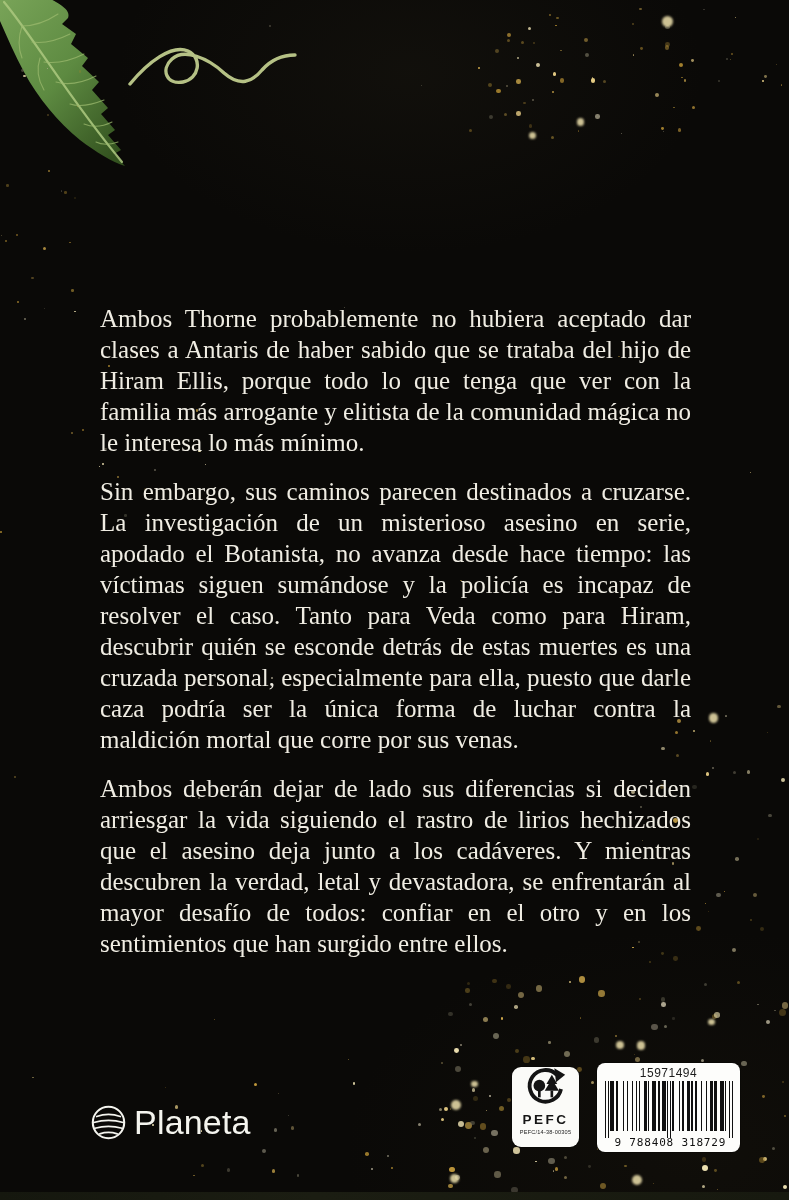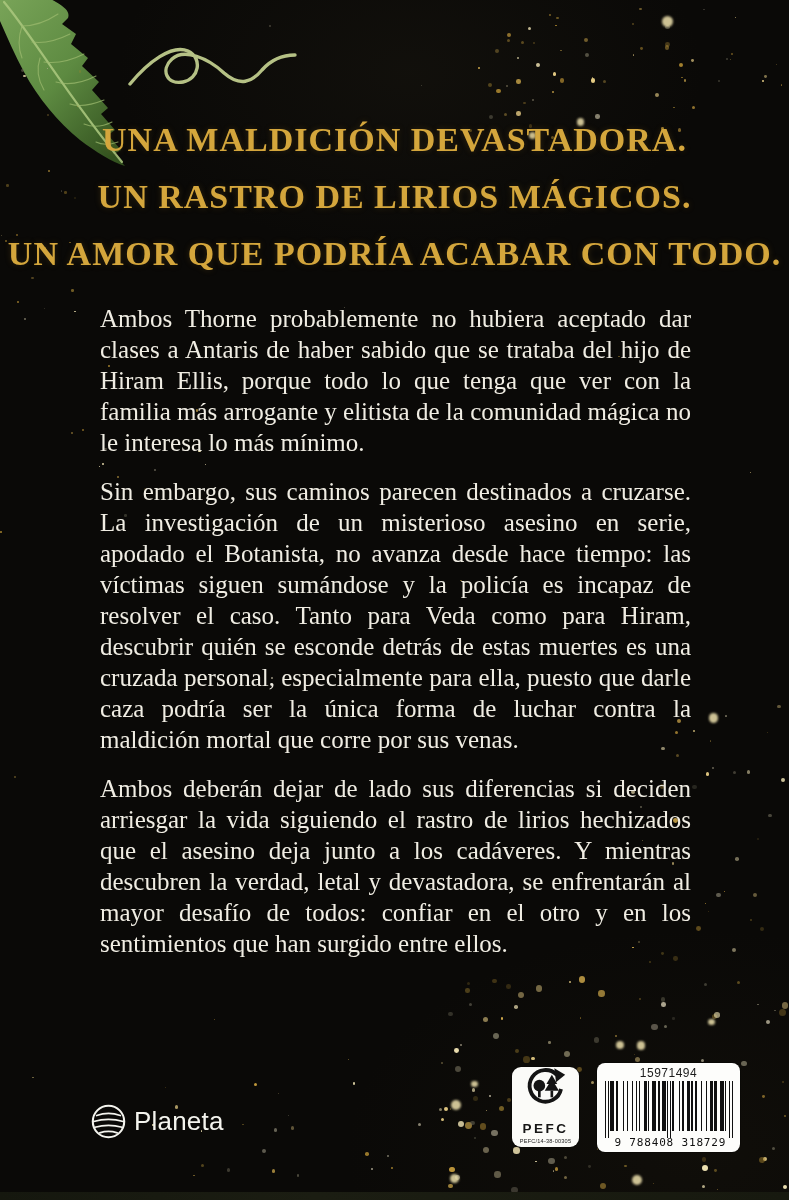--- a/index.html
+++ b/index.html
@@ -44,31 +44,31 @@
     font-size:25px;line-height:31px;
     text-align:justify;
   }
   
   .publisher{
     position:absolute;left:90px;top:1103px;z-index:4;
     display:flex;align-items:center;gap:7px;
   }
   .publisher-name{
     font-family:"Liberation Sans", sans-serif;
-    color:#f4f4ee;font-size:26px;letter-spacing:.2px;
+    color:#f4f4ee;font-size:34px;letter-spacing:.2px;
   }
   .pefc-box{
     position:absolute;left:512px;top:1067px;width:67px;height:80px;z-index:4;
     background:#fbfbf8;border-radius:9px;
     display:flex;flex-direction:column;align-items:center;
     box-shadow:0 0 0 1px rgba(0,0,0,.25);
   }
   .pefc-label{
     font-family:"Liberation Sans", sans-serif;font-weight:700;
-    font-size:13.5px;letter-spacing:2.5px;color:#161616;margin-top:10px;text-align:right;
+    font-size:13.5px;letter-spacing:2.5px;color:#161616;margin-top:1px;text-align:right;
   }
   .pefc-code{
     font-family:"Liberation Sans", sans-serif;
     font-size:5.6px;color:#222;margin-top:2px;letter-spacing:.2px;
   }
   .barcode-box{
     position:absolute;left:597px;top:1063px;width:143px;height:89px;z-index:4;
     background:#fdfdfb;border-radius:8px;
     display:flex;flex-direction:column;align-items:center;
     box-shadow:0 0 0 1px rgba(0,0,0,.25);
@@ -440,25 +440,20 @@
       <div class="dot" style="left:273.7px;top:859.0px;width:1.1px;height:1.1px;background:#6e6a58;opacity:0.80"></div>
       <div class="dot" style="left:14.4px;top:776.4px;width:1.9px;height:1.9px;background:#d6ae4e;opacity:0.41"></div>
       <div class="dot" style="left:460.1px;top:579.9px;width:1.6px;height:1.6px;background:#c39a3c;opacity:0.57"></div>
       <div class="dot" style="left:749.5px;top:471.5px;width:1.1px;height:1.1px;background:#e9cf86;opacity:0.69"></div>
       <div class="dot" style="left:0.3px;top:530.9px;width:1.8px;height:1.8px;background:#a8842f;opacity:0.96"></div>
       <div class="dot" style="left:405.0px;top:1193.0px;width:1.9px;height:1.9px;background:#a8842f;opacity:0.59"></div>
       <div class="dot" style="left:257.7px;top:882.2px;width:1.8px;height:1.8px;background:#c39a3c;opacity:0.39"></div>
       <div class="dot" style="left:420.8px;top:84.8px;width:1.0px;height:1.0px;background:#6e6a58;opacity:0.60"></div>
     </div>
 
-  <header class="tagline">
-    <div class="tagline-line">UNA MALDICIÓN DEVASTADORA.</div>
-    <div class="tagline-line">UN RASTRO DE LIRIOS MÁGICOS.</div>
-    <div class="tagline-line">UN AMOR QUE PODRÍA ACABAR CON TODO.</div>
-  </header>
 
   <main class="synopsis">
     <p>Ambos Thorne probablemente no hubiera aceptado dar clases a Antaris de haber sabido que se trataba del hijo de Hiram Ellis, porque todo lo que tenga que ver con la familia más arrogante y elitista de la comunidad mágica no le interesa lo más mínimo.</p>
     <p>Sin embargo, sus caminos parecen destinados a cruzarse. La investigación de un misterioso asesino en serie, apodado el Botanista, no avanza desde hace tiempo: las víctimas siguen sumándose y la policía es incapaz de resolver el caso. Tanto para Veda como para Hiram, descubrir quién se esconde detrás de estas muertes es una cruzada personal, especialmente para ella, puesto que darle caza podría ser la única forma de luchar contra la maldición mortal que corre por sus venas.</p>
     <p>Ambos deberán dejar de lado sus diferencias si deciden arriesgar la vida siguiendo el rastro de lirios hechizados que el asesino deja junto a los cadáveres. Y mientras descubren la verdad, letal y devastadora, se enfrentarán al mayor desafío de todos: confiar en el otro y en los sentimientos que han surgido entre ellos.</p>
   </main>
 
   <div class="publisher">
     <svg width="37" height="37" viewBox="0 0 36 36" aria-hidden="true">
       <circle cx="18" cy="18" r="15.3" fill="none" stroke="#f4f4ee" stroke-width="2"></circle>

